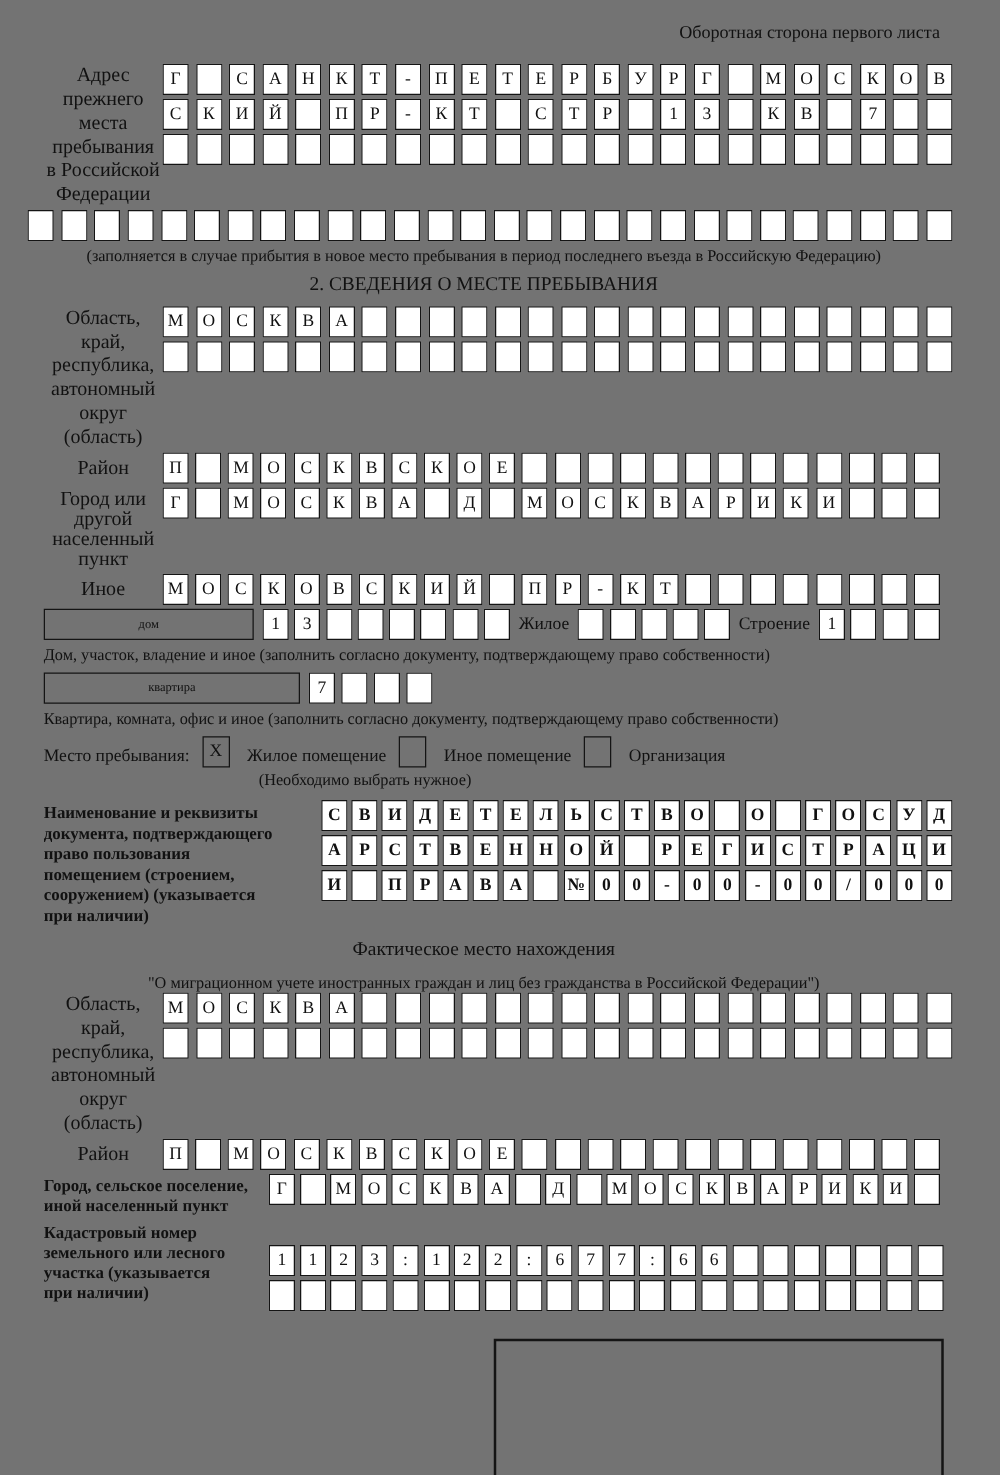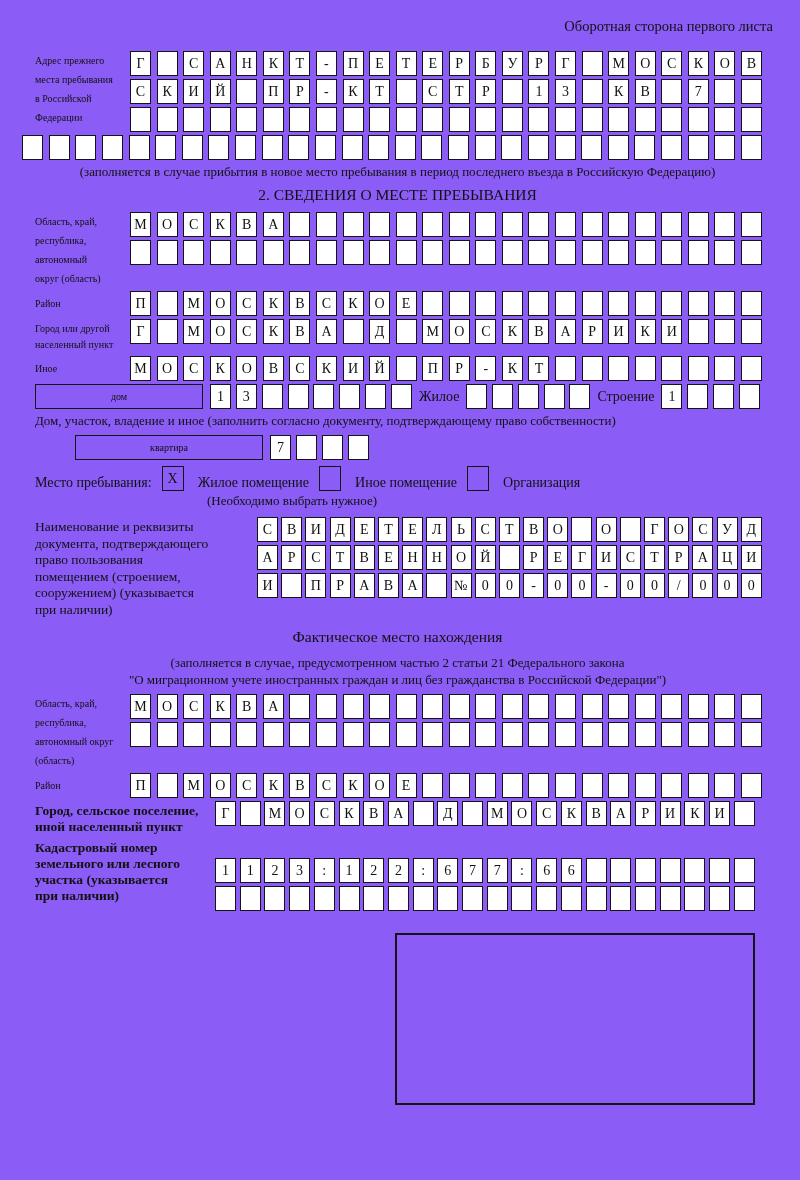--- a/index.html
+++ b/index.html
@@ -1,52 +1,52 @@
 <!DOCTYPE html>
 <html><head>
 <meta charset="utf-8">
 <style>
   * { margin:0; padding:0; box-sizing:border-box; }
   body { background:#e8e8e8; font-family:"Liberation Serif","DejaVu Serif",serif; color:#111; }
-  .page { width:800px; height:1180px; background:#8b5cf6; margin:0 auto; padding:18px 27px 0 22px; position:relative; overflow:hidden; }
+  .page { width:800px; height:1180px; background:#737373; margin:0 auto; padding:18px 48px 0 22px; position:relative; overflow:hidden; }
 
   .corner-note { text-align:right; font-size:14.5px; margin-bottom:16px; }
 
   
   .cells { display:flex; justify-content:space-between; }
   .cell { width:21px; height:25px; border:1.6px solid #141414; display:flex; align-items:center; justify-content:center; font-size:14px; background:#fff; flex-shrink:0; }
   .cells-24 { width:632px; }
   .cells-28 { width:740px; }
   .cells-21 { width:505px; }
   .cells-22 { width:540px; }
   .cells-h8 { width:202px; }
   .cells-h5 { width:124px; }
   .cells-h4 { width:99px; }
 
   .frow { display:flex; align-items:flex-start; margin-bottom:3px; }
-  .flabel { width:108px; flex-shrink:0; font-size:10px; line-height:19px; padding-left:13px; }
+  .flabel { width:108px; flex-shrink:0; font-size:16px; line-height:19px; padding-left:13px;text-align:center; }
   .flabel.single { line-height:25px; }
   .flabel-wide { width:193px; flex-shrink:0; font-size:13.5px; line-height:16px; padding-left:13px; padding-top:2px;font-weight:bold; }
   .cells-col { display:flex; flex-direction:column; gap:3px; }
 
   .caption { font-size:13px; text-align:center; margin:1px 0 6px 0; }
   .sec-title { text-align:center; font-weight:normal; font-size:15.5px; margin:3px 0 8px 0; }
 
   .wide-box { height:25px; border:1.6px solid #141414; display:flex; align-items:center; justify-content:center; font-size:10px; flex-shrink:0; }
   .dom-box { width:168px; }
-  .kv-box { width:188px;margin-left:40px; }
+  .kv-box { width:205px; }
   .house-row { display:flex; align-items:center; gap:7px; margin-bottom:4px; padding-left:13px; }
   .inline-label { font-size:14px; white-space:nowrap; }
 
   .stay-row { display:flex; align-items:flex-end; margin:6px 0 2px 0; padding-left:13px; font-size:14px; }
   .cbox { width:22px; height:25px; border:1.6px solid #141414; display:flex; align-items:center; justify-content:center; font-size:14px; flex-shrink:0; }
   .stay-row .cbox { margin:0 14px 0 10px; }
   .stay-note { font-size:13px; margin:2px 0 8px 185px; }
 
-  .doc-row { display:flex; align-items:flex-start; margin-bottom:4px; }
+  .doc-row { display:flex; align-items:flex-start; margin-bottom:4px;font-weight:bold; }
   .doc-label { width:235px; flex-shrink:0; font-size:13.5px; line-height:16.5px; padding-left:13px; padding-top:2px; }
 
   .fact-cap { font-size:13px; text-align:center; line-height:17px; }
   .fact-cap + .fact-cap { margin-bottom:6px; }
 
   .cad-cells { margin-top:20px; }
 
   .mark-box { width:360px; height:172px; border:2px solid #141414; margin:22px 0 6px 373px; }
 </style>
 </head>
@@ -353,20 +353,21 @@
 
   <div class="house-row">
     <div class="wide-box kv-box">квартира</div>
     <div class="cells cells-h4">
         <div class="cell">7</div>
         <div class="cell"></div>
         <div class="cell"></div>
         <div class="cell"></div>
       </div>
   </div>
+  <div class="caption" style="text-align:left;padding-left:13px;">Квартира, комната, офис и иное (заполнить согласно документу, подтверждающему право собственности)</div>
 
   <div class="stay-row">
     <span>Место пребывания:</span>
     <span class="cbox">X</span>
     <span>Жилое помещение</span>
     <span class="cbox"></span>
     <span>Иное помещение</span>
     <span class="cbox"></span>
     <span>Организация</span>
   </div>
@@ -441,21 +442,20 @@
           <div class="cell">0</div>
           <div class="cell">/</div>
           <div class="cell">0</div>
           <div class="cell">0</div>
           <div class="cell">0</div>
         </div>
     </div>
   </div>
 
   <div class="sec-title" style="margin-top:10px;">Фактическое место нахождения</div>
-  <div class="fact-cap">(заполняется в случае, предусмотренном частью 2 статьи 21 Федерального закона</div>
   <div class="fact-cap">"О миграционном учете иностранных граждан и лиц без гражданства в Российской Федерации")</div>
 
   <div class="frow">
     <div class="flabel">Область, край,<br>республика,<br>автономный округ<br>(область)</div>
     <div class="cells-col">
       <div class="cells cells-24">
           <div class="cell">М</div>
           <div class="cell">О</div>
           <div class="cell">С</div>
           <div class="cell">К</div>

